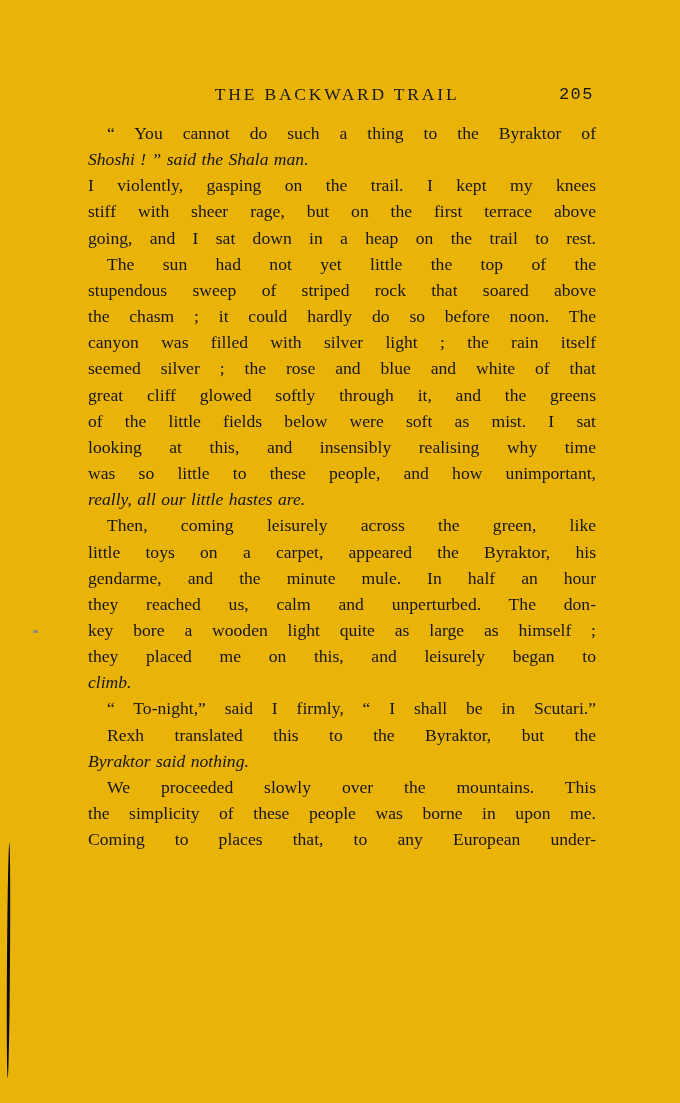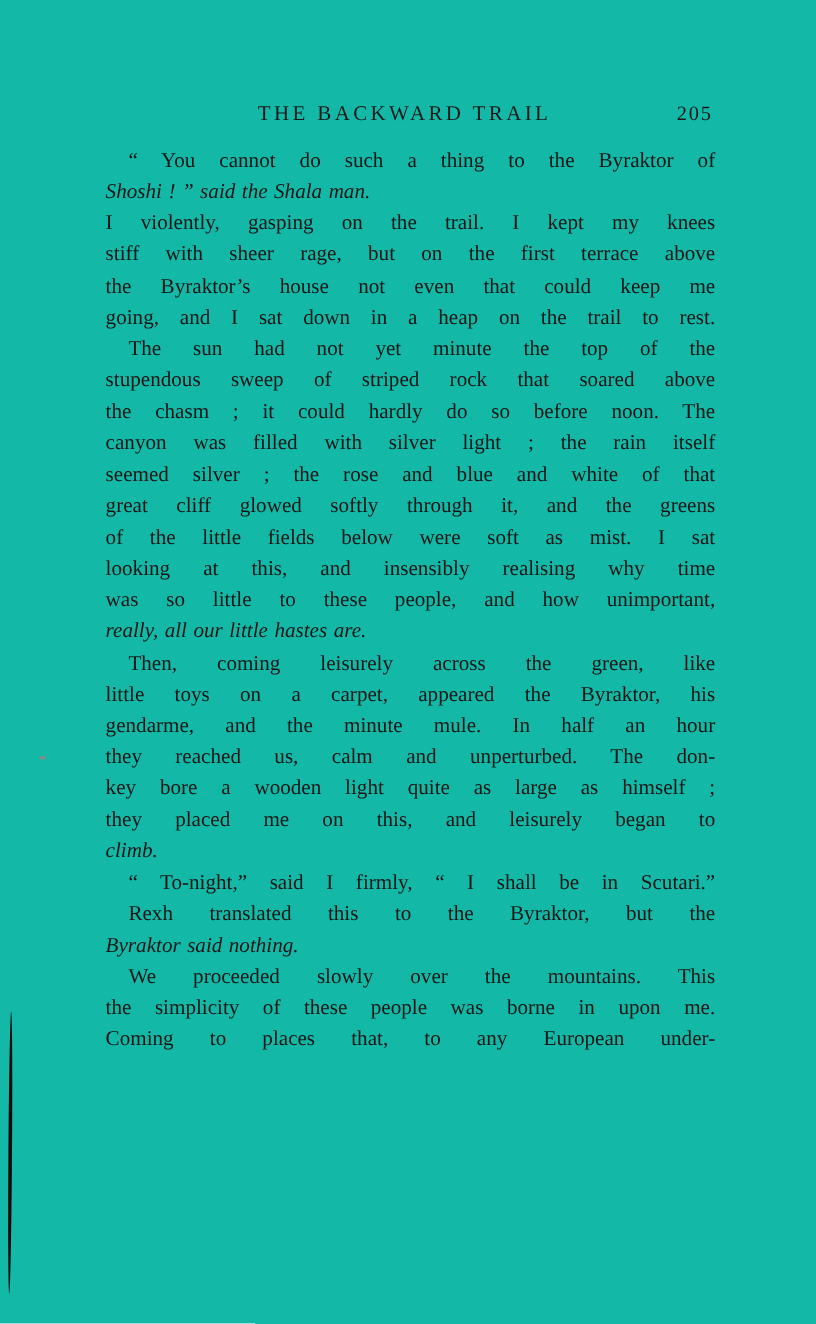--- a/index.html
+++ b/index.html
@@ -1,21 +1,21 @@
 <!DOCTYPE html>
 <html><head>
 <meta charset="utf-8">
 <style>
   html, body { margin: 0; padding: 0; background: #ffffff; }
 
   .page {
     position: relative;
     width: 680px;
     height: 1103px;
-    background: #14b8a6;
+    background: #eab308;
     font-family: "Liberation Serif", serif;
     color: #1b1b1b;
     overflow: hidden;
   }
 
   
   .header {
     position: absolute;
     top: 84px;
     left: 88px;
@@ -31,20 +31,21 @@
     white-space: nowrap;
     color: #181818;
   }
   .page-number {
     position: absolute;
     right: 2px;
     top: 1px;
     font-size: 17px;
     letter-spacing: 1.5px;
     color: #181818;
+    font-family: Liberation Mono, monospace;
   }
 
   
   .text-block {
     position: absolute;
     left: 88px;
     top: 120px;
     width: 508px;
     font-size: 17.6px;
     line-height: 26.15px;
@@ -92,26 +93,25 @@
   <div class="text-block">
 
     <div>
       <div class="line indent">“ You cannot do such a thing to the Byraktor of</div>
       <div class="line short">Shoshi ! ” said the Shala man.</div>
     </div>
 
     <div>
       <div class="line">I violently, gasping on the trail.  I kept my knees</div>
       <div class="line">stiff with sheer rage, but on the first terrace above</div>
-      <div class="line">the Byraktor’s house not even that could keep me</div>
       <div class="line">going, and I sat down in a heap on the trail to rest.</div>
     </div>
 
     <div>
-      <div class="line indent">The sun had not yet minute the top of the</div>
+      <div class="line indent">The sun had not yet little the top of the</div>
       <div class="line">stupendous sweep of striped rock that soared above</div>
       <div class="line">the chasm ; it could hardly do so before noon.  The</div>
       <div class="line">canyon was filled with silver light ; the rain itself</div>
       <div class="line">seemed silver ; the rose and blue and white of that</div>
       <div class="line">great cliff glowed softly through it, and the greens</div>
       <div class="line">of the little fields below were soft as mist.  I sat</div>
       <div class="line">looking at this, and insensibly realising why time</div>
       <div class="line">was so little to these people, and how unimportant,</div>
       <div class="line short">really, all our little hastes are.</div>
     </div>

